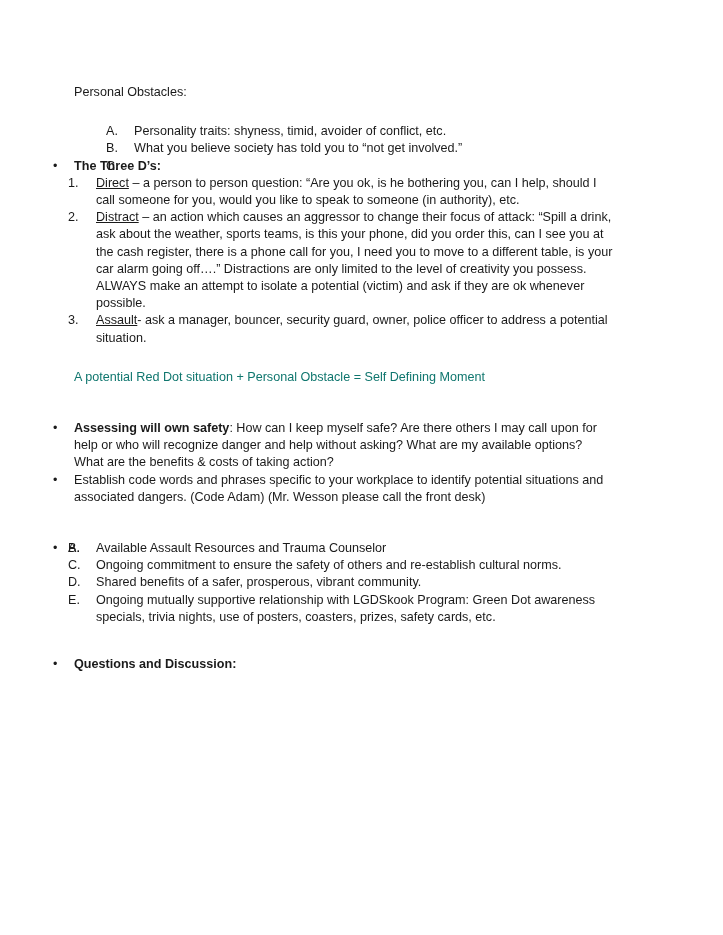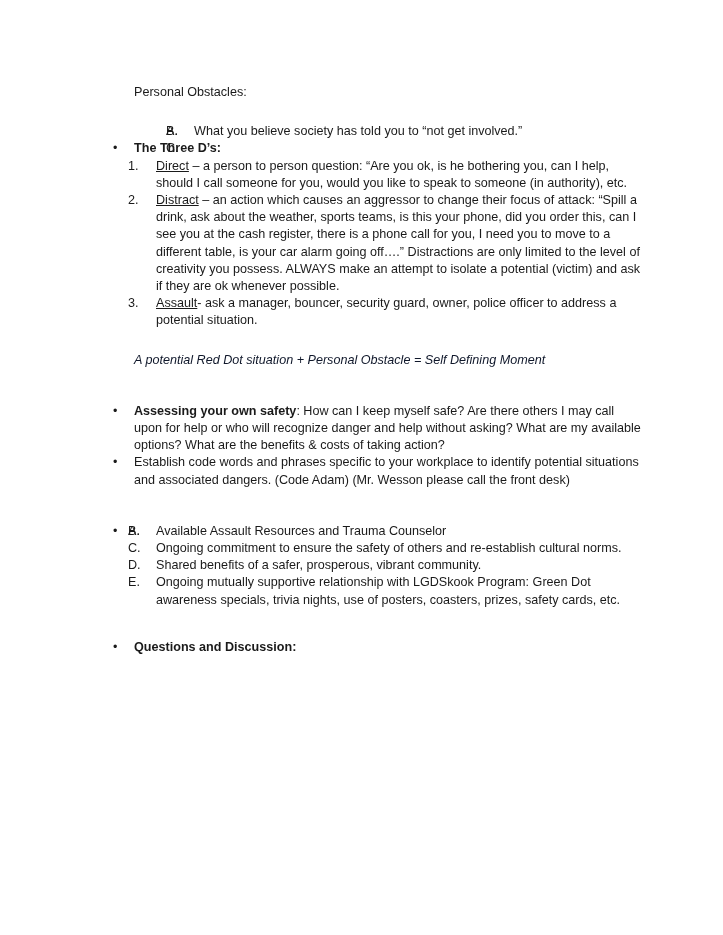--- a/index.html
+++ b/index.html
@@ -14,21 +14,21 @@
     color: #1a1a1a;
     -webkit-font-smoothing: antialiased;
   }
 
   .page {
     position: relative;
     width: 723px;
     height: 759px;
     background: #ffffff;
     box-sizing: border-box;
-    padding: 84px 78px 0 112px;
+    padding: 84px 78px 0 52px;
   }
 
   .doc-body {
     font-size: 12.6px;
     line-height: 17.2px;
   }
 
   
   .row {
     position: relative;
@@ -97,42 +97,42 @@
     left: -28px;
     top: 0;
     width: 24px;
     text-align: left;
   }
 
   .b { font-weight: bold; }
   .u { text-decoration: underline; margin-top: 32px; }
 
   .green-line {
-    color: #0f172a;
-    font-style: italic;
+    color: #0f766e;
     margin: 0 0 0 22px;
     max-width: 540px;
   }
   .sp-12 { height: 12px; }
   .sp-22 { height: 22px; }
   .sp-30 { height: 30px; }
   .sp-34 { height: 34px; }
 </style>
 </head>
 <body>
 
 <div class="page">
   <div class="doc-body">
 
     <div class="row p-plain">Personal Obstacles:</div>
 
     <div class="sp-22"></div>
 
     <div class="row li-alpha-deep">
       <span class="marker-alpha">A.</span>
+      <span>Personality traits: shyness, timid, avoider of conflict, etc.</span>
     </div>
     <div class="row li-alpha-deep">
       <span class="marker-alpha">B.</span>
       <span>What you believe society has told you to “not get involved.”</span>
     </div>
     <div class="row li-alpha-deep">
       <span class="marker-alpha">C.</span>
     </div>
 
     <div class="row li-bullet">
@@ -159,21 +159,21 @@
 
     <div class="row green-line">A potential Red Dot situation + Personal Obstacle = Self Defining Moment</div>
 
     <div class="sp-12"></div>
 
 
     <div class="sp-22"></div>
 
     <div class="row li-bullet">
       <span class="marker-disc">•</span>
-      <span class="b">Assessing your own safety</span><span>: How can I keep myself safe? Are there others I may call upon for help or who will recognize danger and help without asking? What are my available options? What are the benefits &amp; costs of taking action?</span>
+      <span class="b">Assessing will own safety</span><span>: How can I keep myself safe? Are there others I may call upon for help or who will recognize danger and help without asking? What are my available options? What are the benefits &amp; costs of taking action?</span>
     </div>
 
     <div class="row li-bullet">
       <span class="marker-disc">•</span>
       <span>Establish code words and phrases specific to your workplace to identify potential situations and associated dangers. (Code Adam) (Mr. Wesson please call the front desk)</span>
     </div>
 
     <div class="sp-34"></div>
 
     <div class="row li-bullet">

